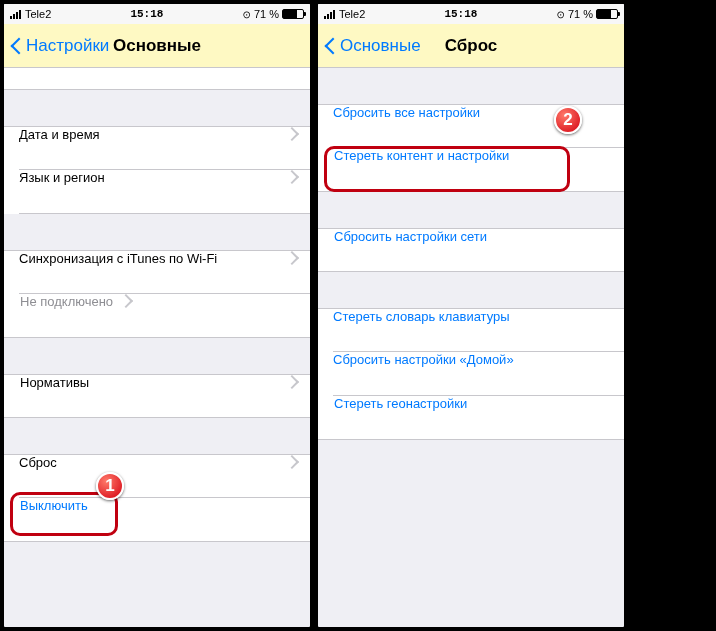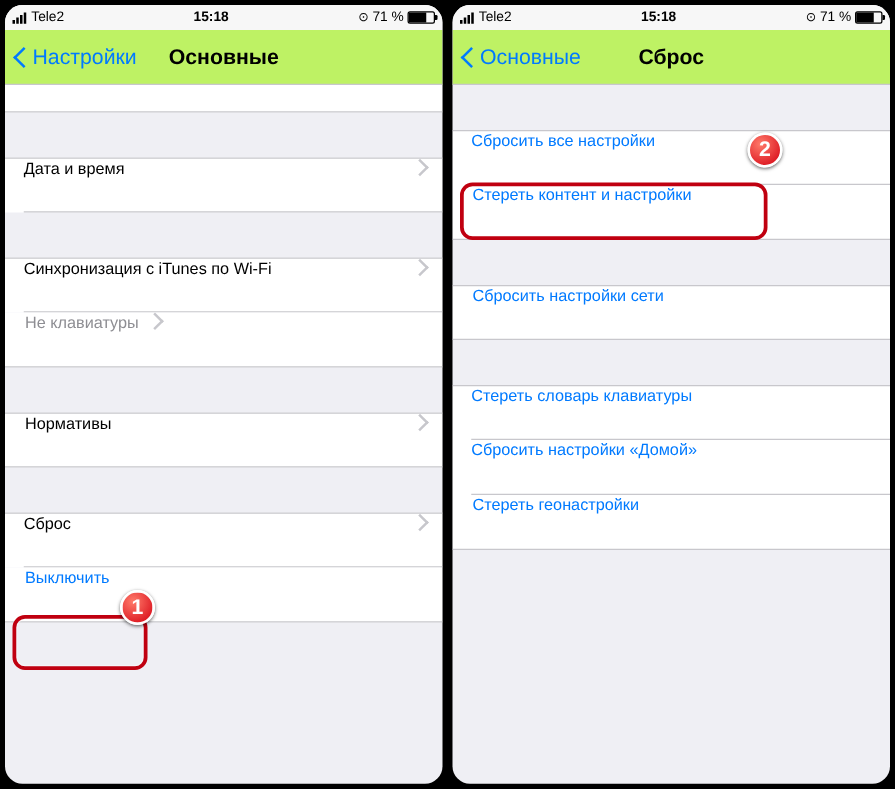--- a/index.html
+++ b/index.html
@@ -6,59 +6,59 @@
   body {
     font-family: -apple-system, "Helvetica Neue", Arial, sans-serif;
     background: #000;
     width: 716px;
     height: 631px;
     display: flex;
     gap: 8px;
     padding: 4px;
   }
   .phone {
-    width: 350px;
+    width: 306px;
     height: 623px;
     background: #efeff4;
-    border-radius: 14px;
+    border-radius: 1px;
     overflow: hidden;
     position: relative;
     display: flex;
     flex-direction: column;
   }
   .status-bar {
     height: 20px;
     background: #f7f7f7;
     display: flex;
     align-items: center;
     padding: 0 6px;
     font-size: 11px;
     font-weight: 500;
     color: #000;
   }
   .sb-left { display: flex; align-items: center; gap: 4px; }
-  .sb-center { flex: 1; text-align: center; font-weight: 600; }
+  .sb-center { flex: 1; text-align: center; font-weight: 600; font-family: Liberation Mono, monospace; }
   .sb-right { display: flex; align-items: center; gap: 3px; }
   .signal-bars { display: flex; align-items: flex-end; gap: 1px; height: 10px; }
   .signal-bars span { width: 2px; background: #000; }
   .signal-bars span:nth-child(1){height:3px;}
   .signal-bars span:nth-child(2){height:5px;}
   .signal-bars span:nth-child(3){height:7px;}
   .signal-bars span:nth-child(4){height:9px;}
   .battery {
     width: 22px; height: 10px; border: 1px solid #000; border-radius: 2px;
     position: relative; display: flex; align-items: center;
   }
   .battery::after { content:''; position:absolute; right:-3px; top:2px; width:2px; height:4px; background:#000; border-radius:0 1px 1px 0;}
   .battery-fill { height: 100%; background: #000; width: 71%; }
   .alarm-icon { font-size: 10px; }
 
   .nav-bar {
     height: 44px;
-    background: #bef264;
+    background: #fef9c3;
     border-bottom: 1px solid #c8c7cc;
     display: flex;
     align-items: center;
     position: relative;
   }
   .back-btn {
     display: flex;
     align-items: center;
     color: #007aff;
     font-size: 17px;
@@ -180,28 +180,32 @@
     <div class="row partial-top last">
       <span class="label">Обновление контента</span>
       <span class="chevron"></span>
     </div>
 
     <div class="group-spacer"></div>
     <div class="row first">
       <span class="label">Дата и время</span>
       <span class="chevron"></span>
     </div>
+    <div class="row">
+      <span class="label">Язык и регион</span>
+      <span class="chevron"></span>
+    </div>
 
     <div class="group-spacer"></div>
     <div class="row first">
       <span class="label">Синхронизация с iTunes по Wi-Fi</span>
       <span class="chevron"></span>
     </div>
     <div class="row last">
-      <span class="detail">Не клавиатуры</span>
+      <span class="detail">Не подключено</span>
       <span class="chevron"></span>
     </div>
 
     <div class="group-spacer"></div>
     <div class="row first last">
       <span class="label">Нормативы</span>
       <span class="chevron"></span>
     </div>
 
     <div class="group-spacer"></div>

